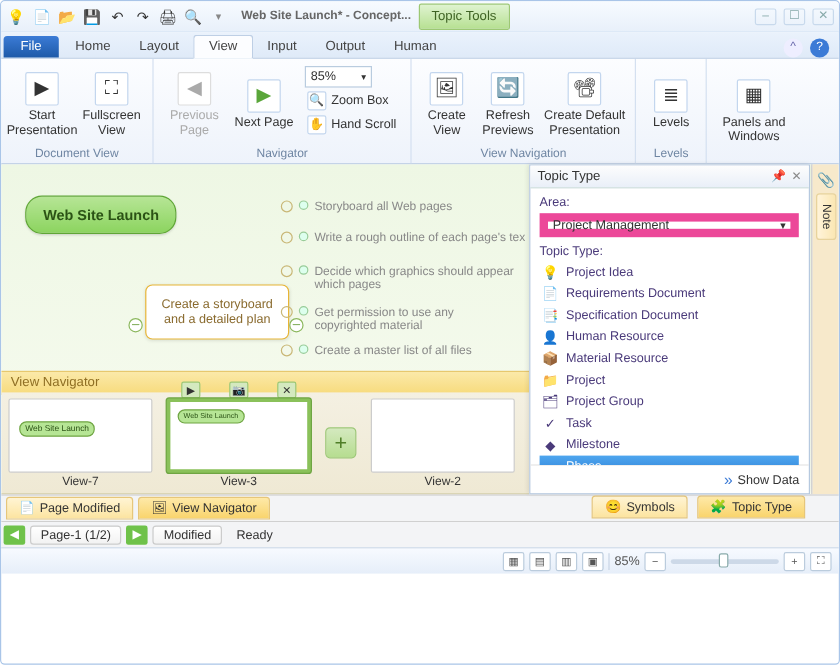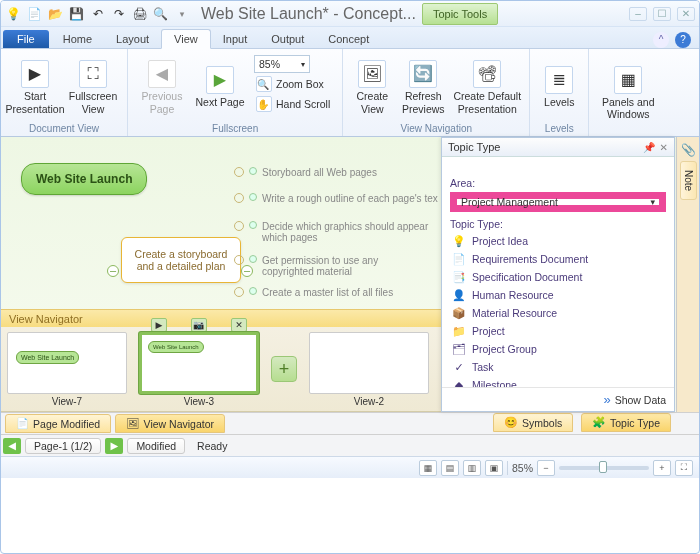--- a/index.html
+++ b/index.html
@@ -2,21 +2,21 @@
 <html><head>
 <meta charset="utf-8">
 <style>
 * { box-sizing: border-box; margin: 0; padding: 0; }
 body { font-family: "Segoe UI", Tahoma, sans-serif; font-size: 11px; color: #333; background: #fff; width: 700px; height: 554px; overflow: hidden; border: 1px solid #a9c5e8; border-radius: 4px; position: relative; }
 
 
 .titlebar { height: 26px; background: linear-gradient(#f7fbff, #e8f0fa); display: flex; align-items: center; padding: 0 4px; border-bottom: 1px solid #d6e4f5; }
 .titlebar .qat { display: flex; gap: 3px; align-items: center; }
 .qat-btn { width: 18px; height: 18px; display: flex; align-items: center; justify-content: center; font-size: 12px; cursor: pointer; border-radius: 2px; }
-.titlebar .title-text { margin-left: 10px; color: #666; font-size: 16px; }
+.titlebar .title-text { margin-left: 10px; color: #666; font-size: 10px; font-weight: bold; }
 .titlebar .contextual-tab { margin-left: 6px; background: linear-gradient(#dff3d0, #b6e092); padding: 4px 10px; border: 1px solid #9cc873; border-radius: 2px; color: #3f6324; font-size: 11px; }
 .win-controls { margin-left: auto; display: flex; gap: 6px; color: #8aa; }
 .win-controls span { width: 18px; height: 14px; border: 1px solid #c8d9ec; border-radius: 2px; text-align: center; font-size: 10px; line-height: 12px; cursor: pointer; }
 
 
 .ribbon-tabs { height: 22px; display: flex; align-items: flex-end; padding-left: 2px; background: linear-gradient(#eaf2fc, #dfeaf8); border-bottom: 1px solid #becfe5; position: relative; }
 .file-tab { background: linear-gradient(#3b7bd6, #1e5aa8); color: #fff; padding: 3px 14px; border-radius: 3px 3px 0 0; margin-right: 2px; font-size: 11px; cursor: pointer; }
 .tab { padding: 3px 12px; font-size: 11px; color: #444; cursor: pointer; }
 .tab.active { background: #fcfdff; border: 1px solid #becfe5; border-bottom: 1px solid #fcfdff; border-radius: 3px 3px 0 0; margin-bottom: -1px; }
 .ribbon-tabs .help { margin-left: auto; margin-right: 8px; display:flex; gap:6px; color:#4f7; }
@@ -48,21 +48,21 @@
 .topic-sub { position:absolute; left:120px; top:100px; width:120px; background:#fff; border:1px solid #e8b536; border-radius:6px; padding:10px 8px; font-size:10.5px; text-align:center; color:#8a6b2f; box-shadow:0 1px 3px rgba(0,0,0,0.1); }
 .topic-line { position:absolute; left:233px; font-size:10px; color:#888; display:flex; align-items:flex-start; gap:5px; }
 .topic-line .dot { width:8px; height:8px; border-radius:50%; background:#dfe; border:1px solid #9c9; }
 .topic-line .clock { width:10px; height:10px; border-radius:50%; border:1px solid #c9b776; position:relative; }
 .minus-circle { position:absolute; width:12px; height:12px; border:1px solid #8cb85e; border-radius:50%; background:#fff; color:#6ca040; font-size:11px; line-height:9px; text-align:center; }
 
 
 .side-panel { position:absolute; right:24px; top:0; width:234px; height:275px; background:#fff; border:1px solid #b6c9df; box-shadow:-1px 0 4px rgba(0,0,0,0.1); z-index:5; display:flex; flex-direction:column; }
 .side-panel .hdr { background:linear-gradient(#fdfdfd,#e9eff8); padding:3px 6px; font-size:11px; display:flex; align-items:center; border-bottom:1px solid #cdd; }
 .side-panel .hdr .close-pin { margin-left:auto; display:flex; gap:4px; color:#888; cursor:pointer; font-size:10px; }
-.side-panel .body { padding:20px 8px; flex:1; overflow:auto; }
+.side-panel .body { padding:6px 8px; flex:1; overflow:auto; }
 .side-panel label { color:#4a3a7a; font-size:10.5px; }
 .side-panel .combo { width:100%; border:7px solid #ec4899; height:20px; display:flex; align-items:center; padding:0 4px; margin:3px 0 6px; font-size:10.5px; justify-content:space-between; }
 .tt-list { margin-top:2px; }
 .tt-item { display:flex; align-items:center; gap:6px; padding:2px 2px; font-size:10.5px; color:#4a3a7a; cursor:pointer; }
 .tt-item .ti { width:14px; height:14px; display:flex; align-items:center; justify-content:center; font-size:11px; }
 .tt-item.selected { background:linear-gradient(#4ea6ef,#2d7ed4); color:#fff; }
 .show-data { text-align:right; padding:4px 8px; font-size:10.5px; border-top:1px solid #e5e5e5; display:flex; justify-content:flex-end; align-items:center; gap:4px; }
 .show-data .arrow { color:#3c7bd6; font-size:13px; }
 
 
@@ -120,21 +120,21 @@
   </div>
 </div>
 
 <div class="ribbon-tabs">
   <div class="file-tab">File</div>
   <div class="tab">Home</div>
   <div class="tab">Layout</div>
   <div class="tab active">View</div>
   <div class="tab">Input</div>
   <div class="tab">Output</div>
-  <div class="tab">Concept</div>
+  <div class="tab">Human</div>
   <div class="help">
     <span style="background:#eef;color:#66a;">^</span>
     <span>?</span>
   </div>
 </div>
 
 <div class="ribbon">
   <div class="group">
     <div class="group-items">
       <div class="big-btn">
@@ -167,21 +167,21 @@
         <div class="small-btn">
             <span class="ico-sm">🔍</span>
             <span>Zoom Box</span>
           </div>
         <div class="small-btn">
             <span class="ico-sm">✋</span>
             <span>Hand Scroll</span>
           </div>
       </div>
     </div>
-    <div class="group-label">Fullscreen</div>
+    <div class="group-label">Navigator</div>
   </div>
 
   <div class="group">
     <div class="group-items">
       <div class="big-btn" style="width:46px;">
         <div class="ico">🖼</div>
         <span>Create View</span>
       </div>
       <div class="big-btn" style="width:52px;">
         <div class="ico">🔄</div>

